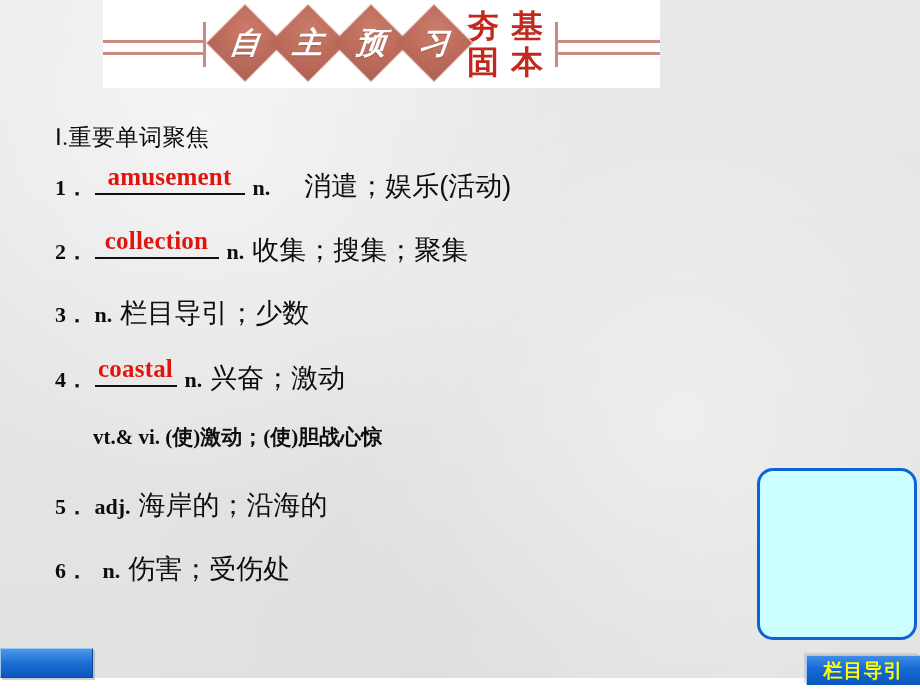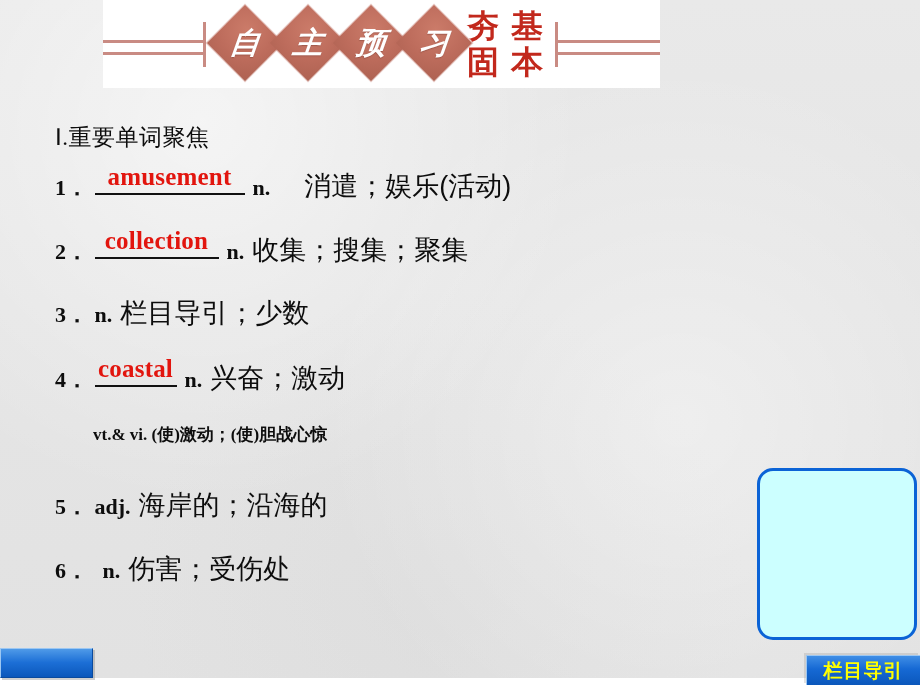--- a/index.html
+++ b/index.html
@@ -195,21 +195,21 @@
   }
   .gap-sm { display: inline-block; width: 8px; }
   .gap-md { display: inline-block; width: 34px; }
   .cn {
     font-family: "Liberation Sans", sans-serif;
     font-size: 27px;
     color: #0d0d0d;
   }
   .sub {
     padding-left: 38px;
-    font-size: 17px;
+    font-size: 21px;
     font-weight: bold;
     color: #0d0d0d;
   }
 
   
   .callout {
     position: absolute;
     left: 757px;
     top: 468px;
     width: 160px;

